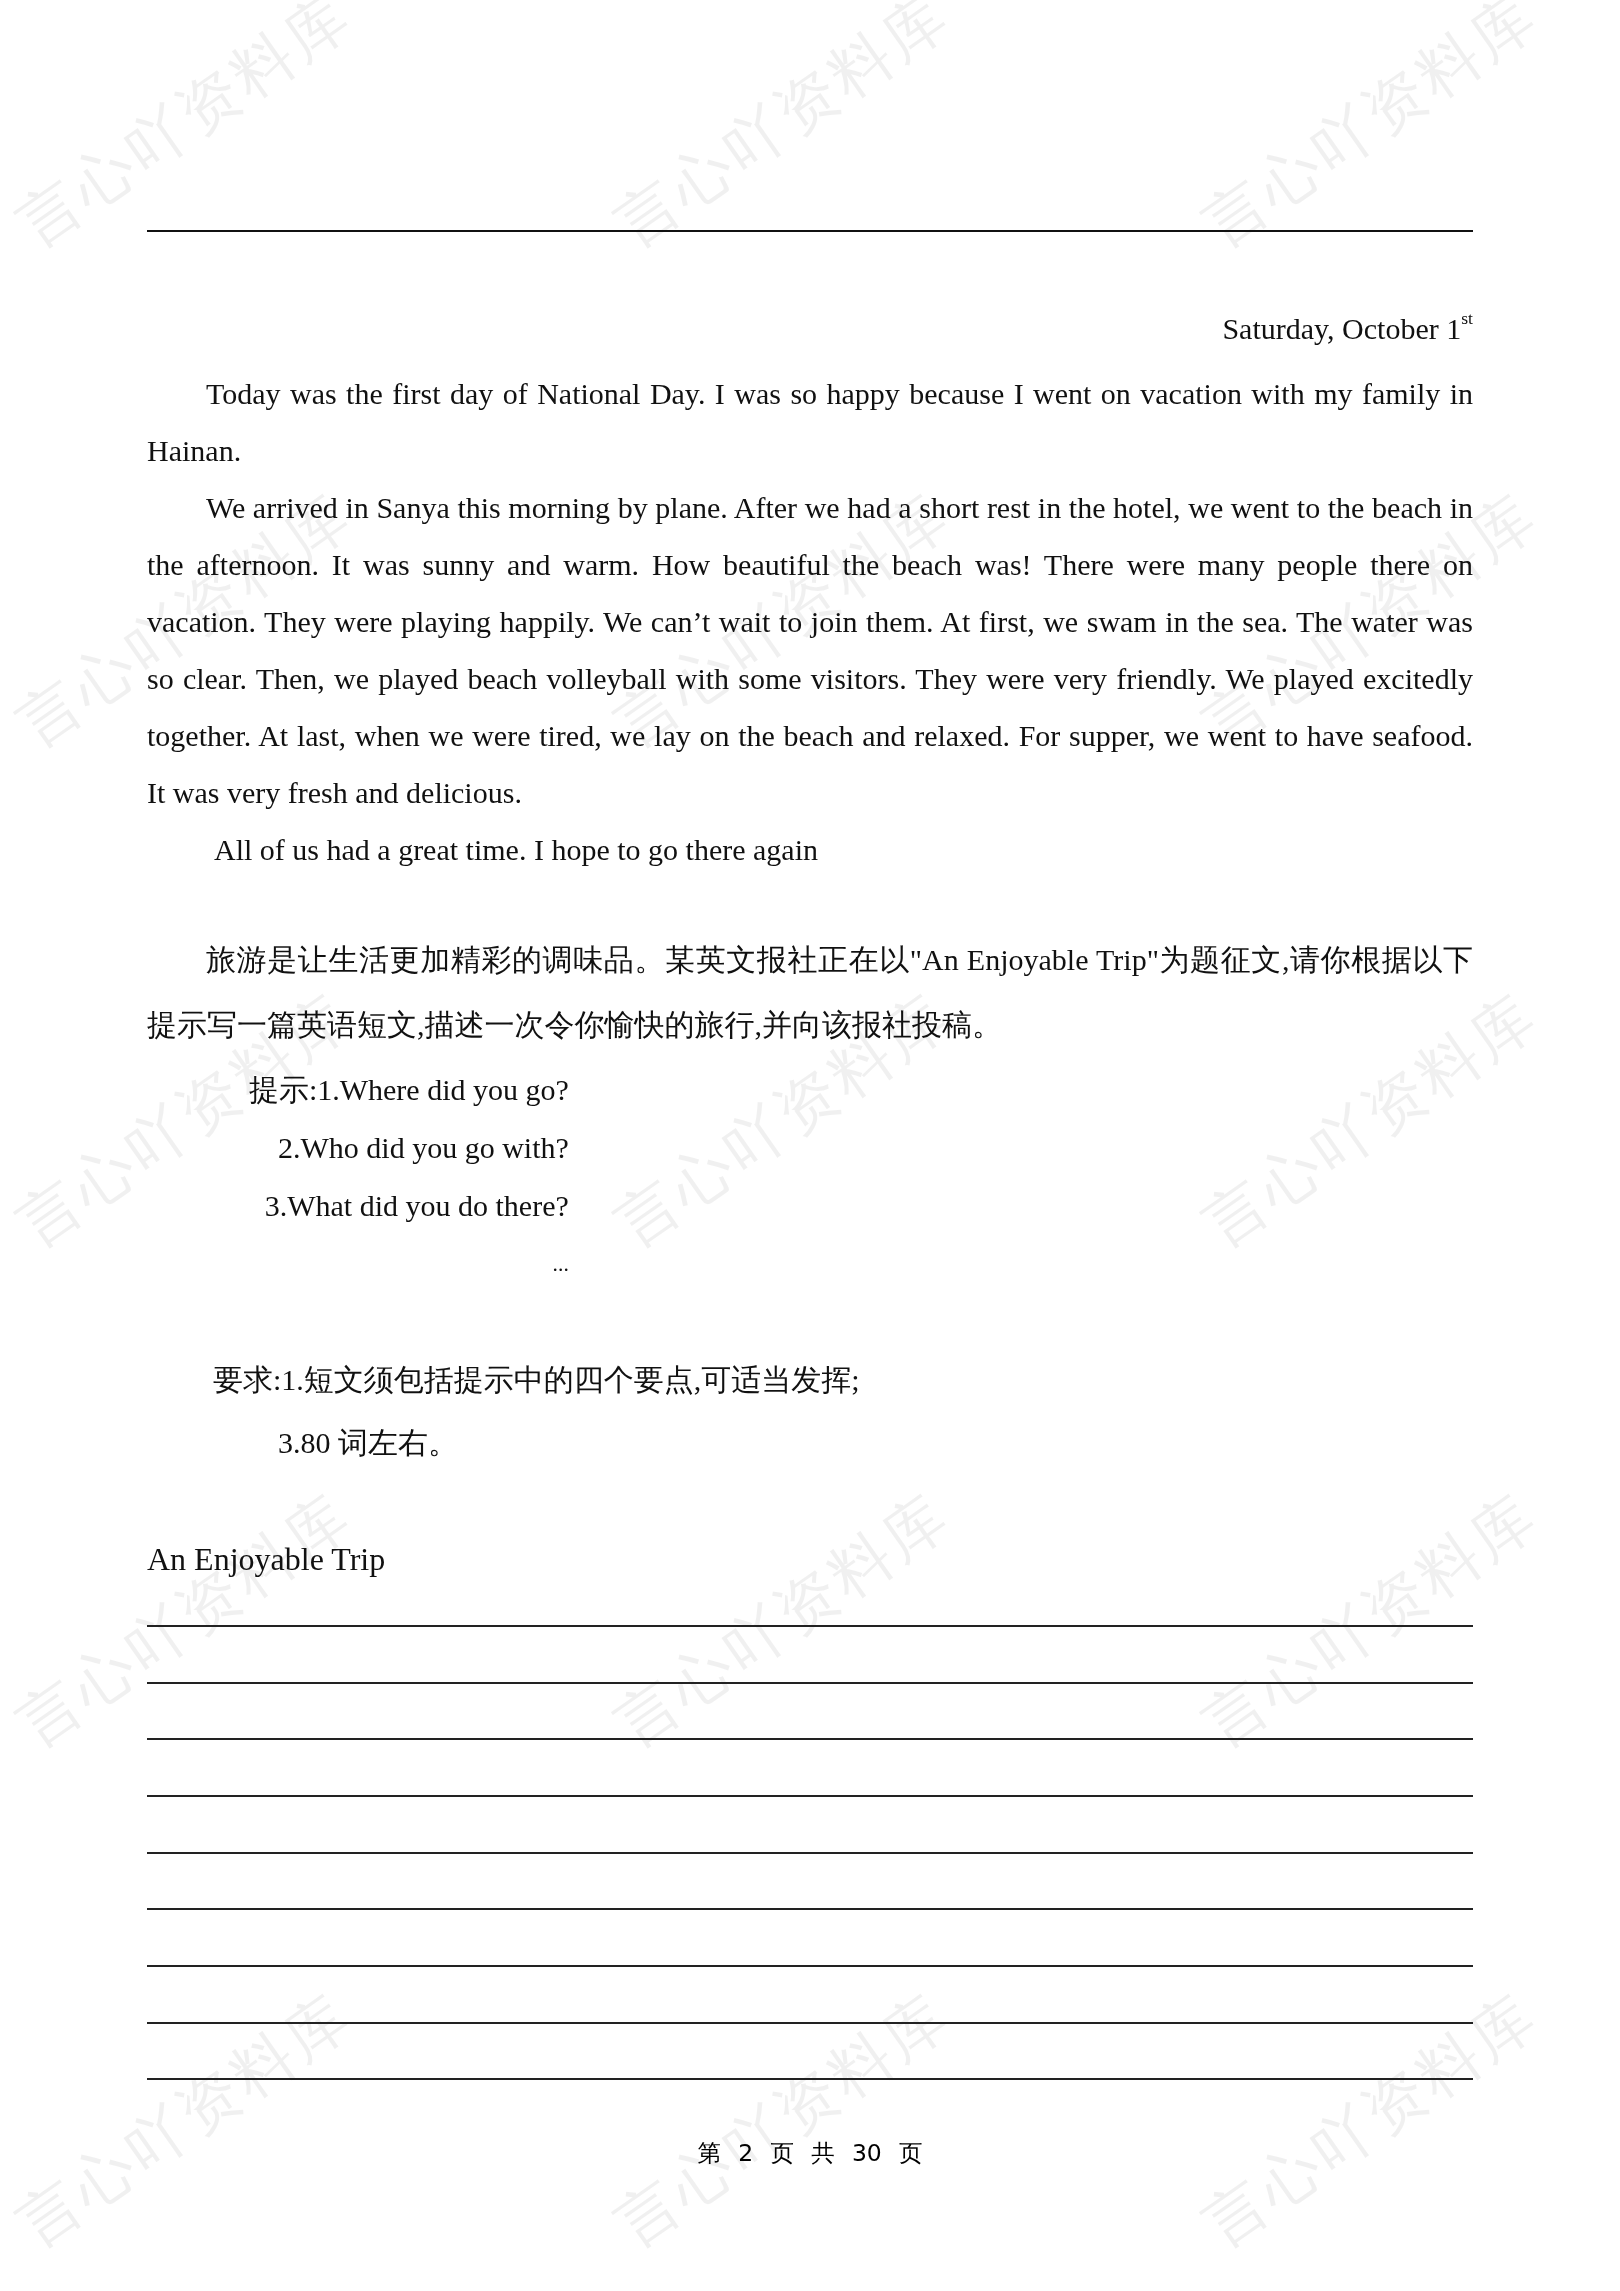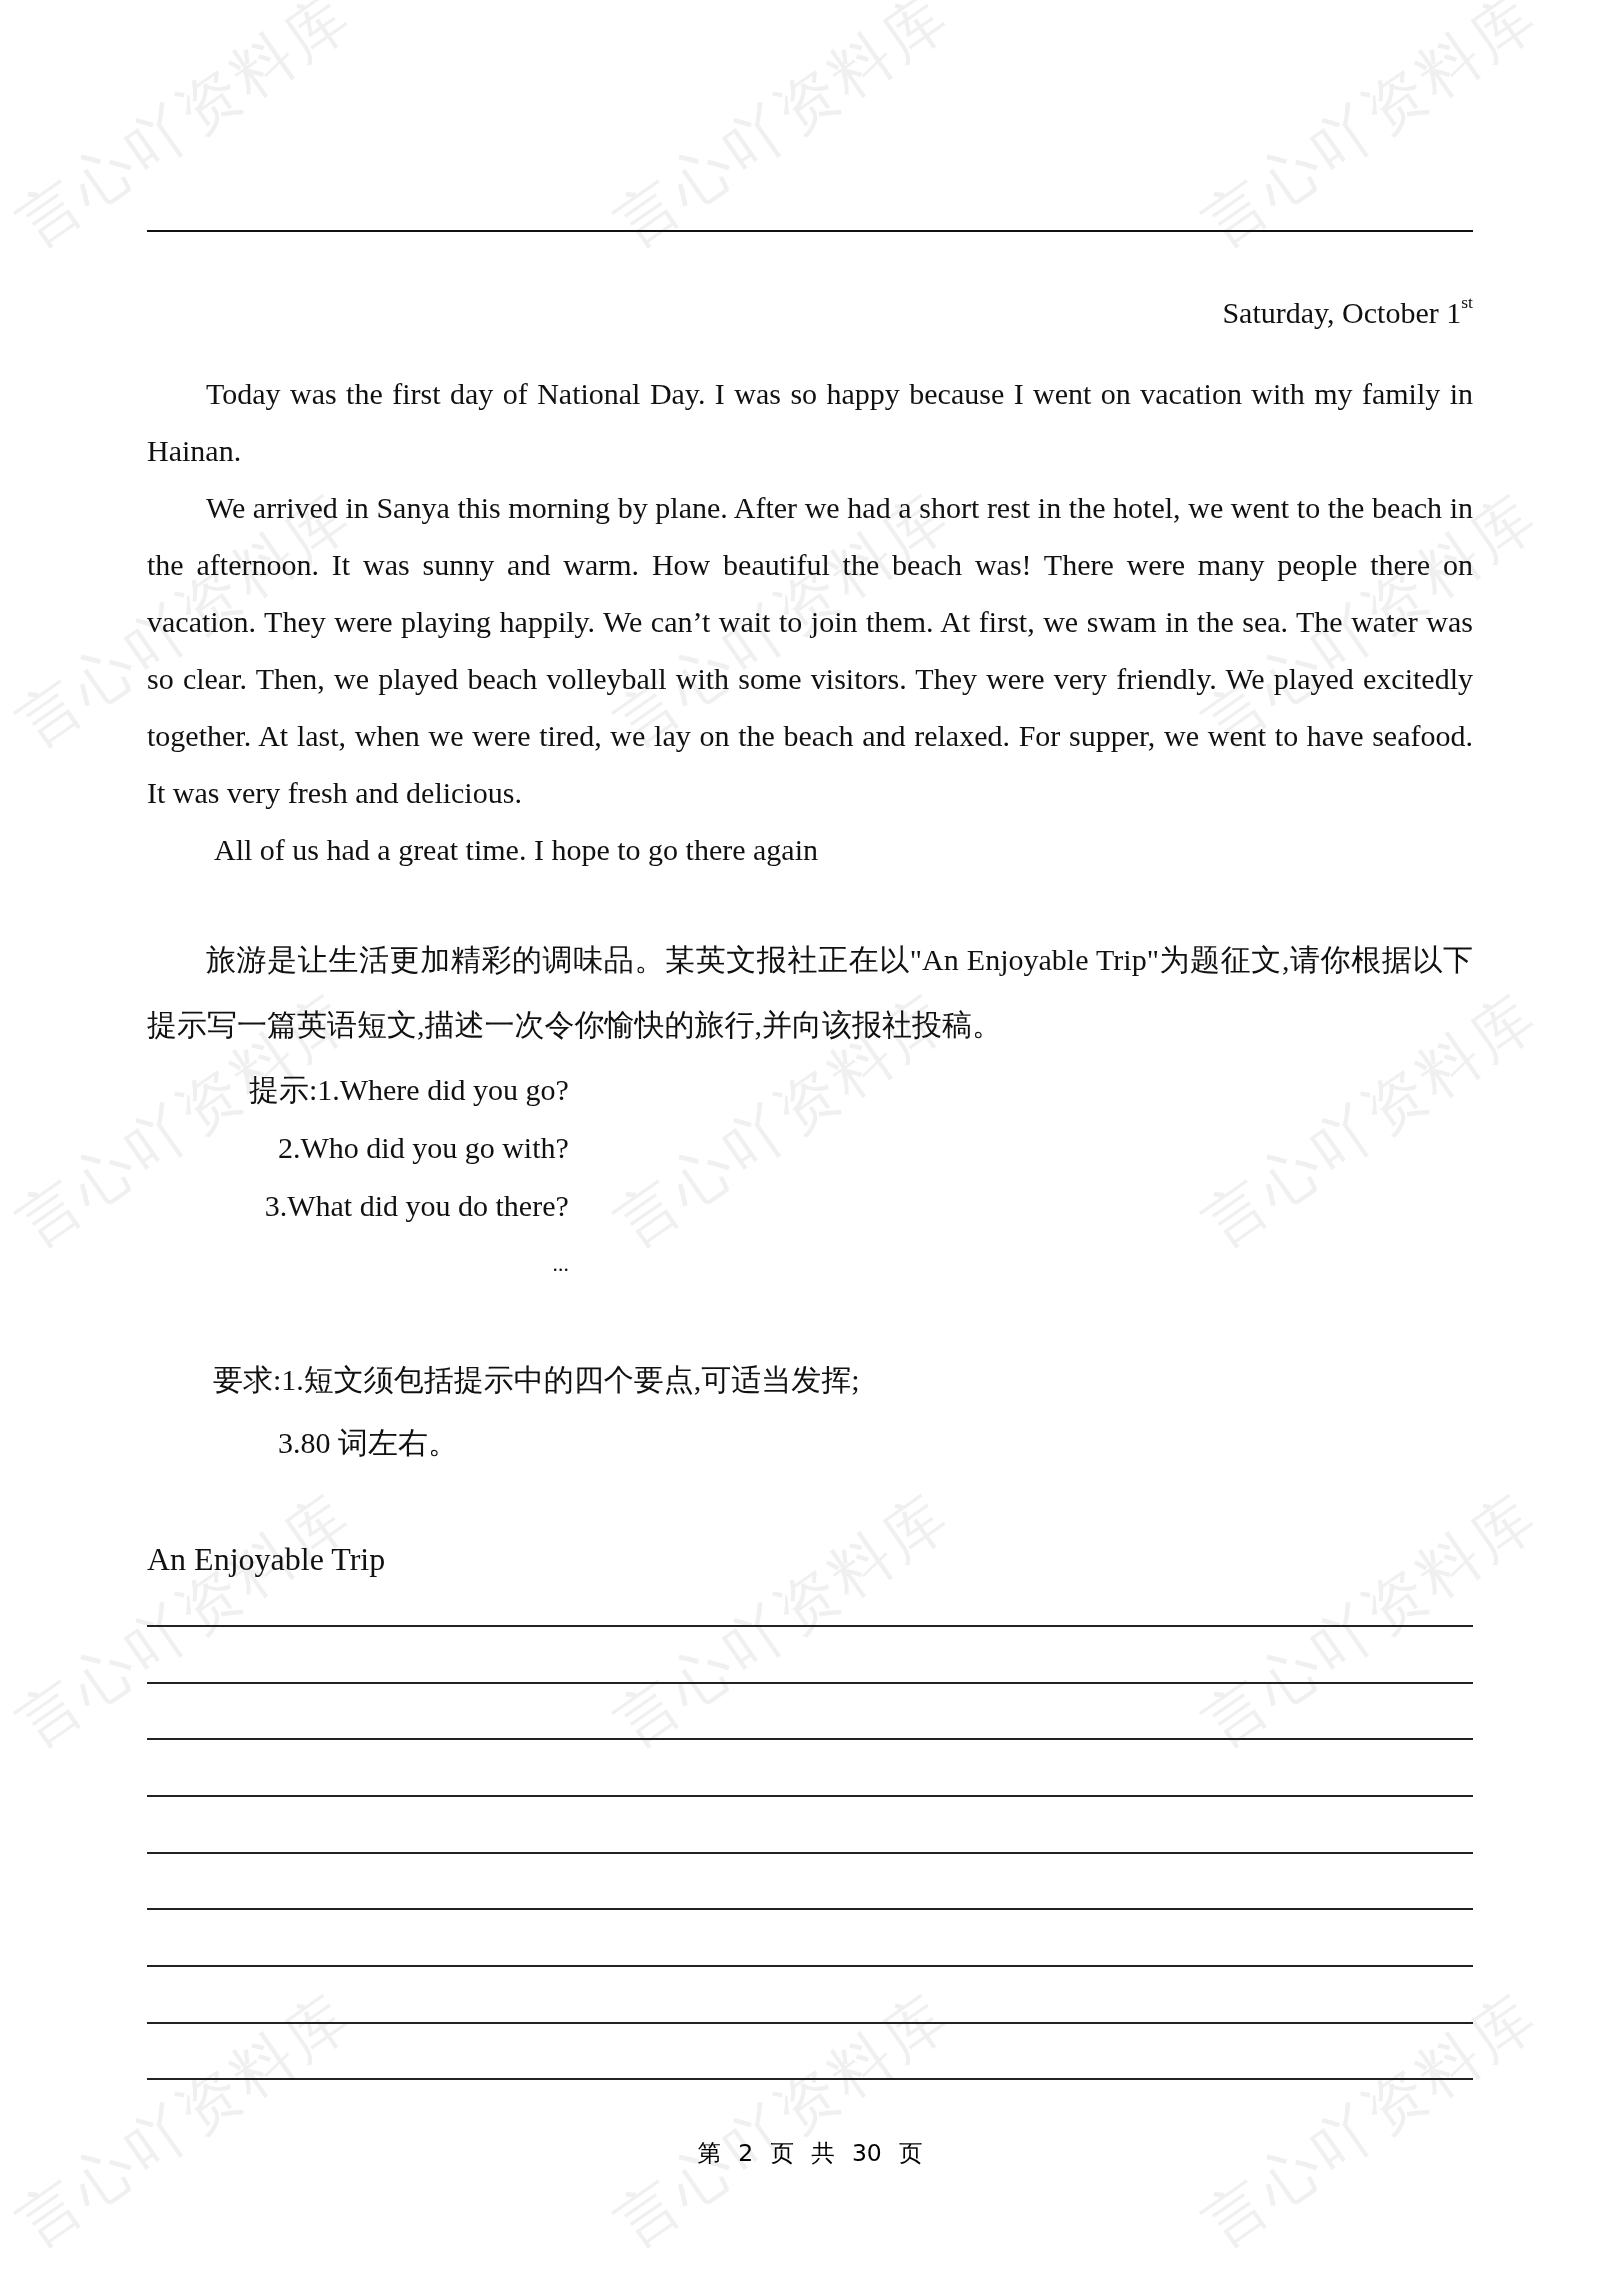--- a/index.html
+++ b/index.html
@@ -4,21 +4,21 @@
 <style>
   html, body { margin: 0; padding: 0; background: #ffffff; }
   body { width: 1620px; height: 2292px; position: relative; overflow: hidden;
          font-family: "Liberation Serif", "DejaVu Serif", serif; color: #111; }
   .wm-layer { position: absolute; inset: 0; pointer-events: none; z-index: 0; }
   .wm { position: absolute; font-family: "DejaVu Sans", sans-serif; font-size: 61px;
         color: rgba(0,0,0,0.06); transform: rotate(-35deg); transform-origin: left bottom;
         white-space: nowrap; letter-spacing: 3.9px; }
   .content { position: absolute; left: 147px; width: 1326px; top: 0; z-index: 1; }
   .rule { position: absolute; left: 147px; width: 1326px; height: 2px; background: #111; z-index: 1; }
-  .date { position: absolute; right: 0; top: 296px; font-size: 30px; white-space: nowrap; }
+  .date { position: absolute; right: 0; top: 312px; font-size: 30px; white-space: nowrap; }
   .date sup { font-size: 17.6px; vertical-align: top; position: relative; top: -3.9px; }
   .essay { position: absolute; top: 365px; left: 0; width: 1326px; font-size: 30px; line-height: 57px;
            text-align: justify; }
   .essay p { margin: 0; }
   .indent { text-indent: 59px; }
   .essay .last { text-indent: 67px; }
   .prompt { position: absolute; top: 927px; left: 0; width: 1326px; font-size: 30px; line-height: 65px; text-align: justify; }
   .prompt p { margin: 0; }
   .hints { position: absolute; top: 1061px; left: 0; font-size: 30px; line-height: 58px; }
   .hints div { white-space: nowrap; text-align: right; }

